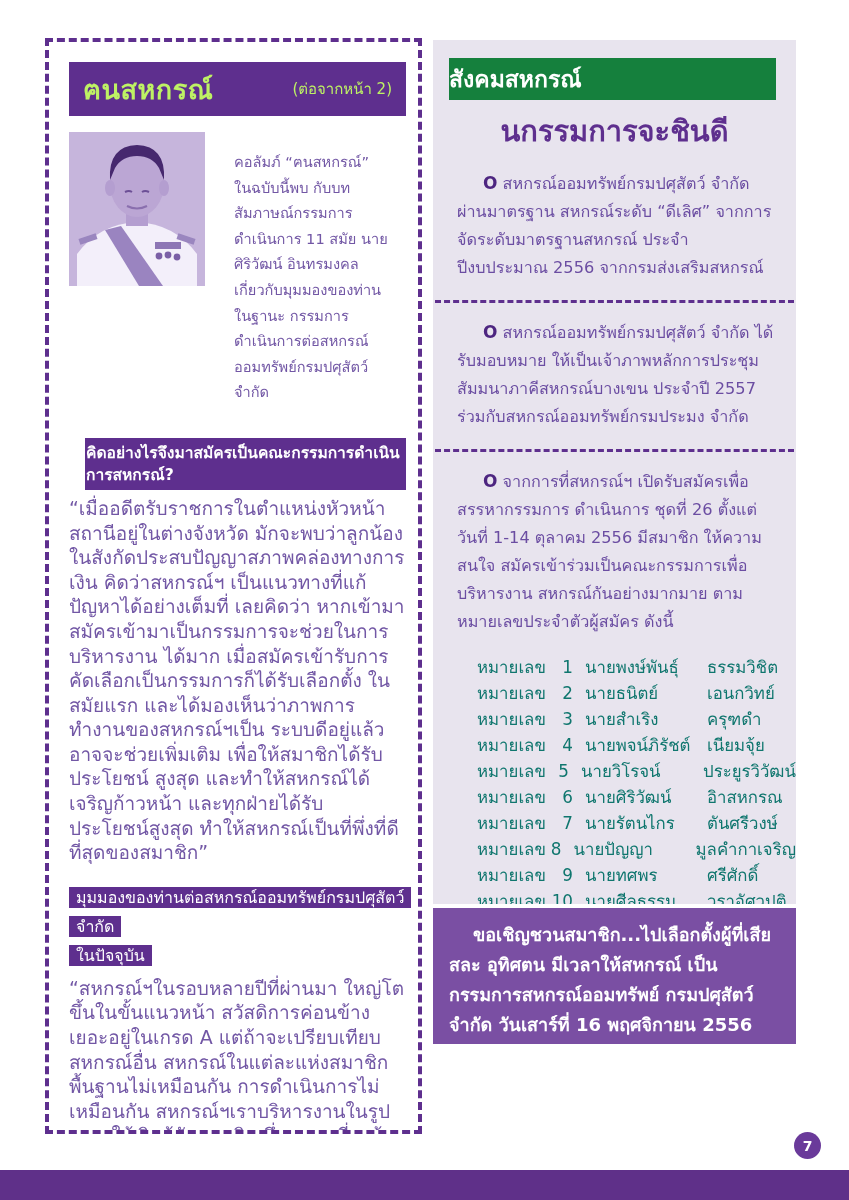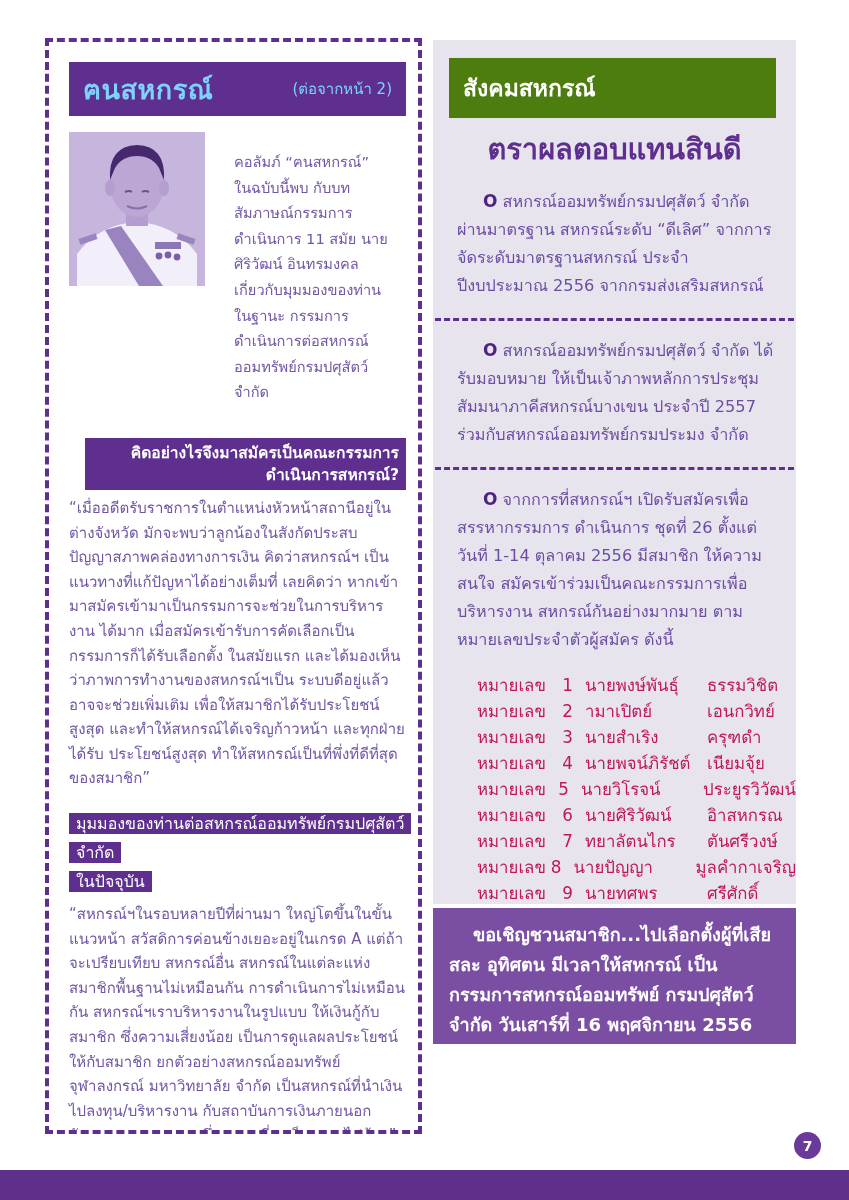--- a/index.html
+++ b/index.html
@@ -6,59 +6,59 @@
   body{
     width:849px;height:1200px;position:relative;background:#ffffff;
     font-family:"DejaVu Sans",sans-serif;overflow:hidden;
   }
   
   .left-box{
     position:absolute;left:45px;top:38px;width:377px;height:1096px;
     border:4px dashed #5e2f8e;box-sizing:border-box;background:#fff;overflow:hidden;
   }
   .left-header-bar{
-    margin:20px 12px 0 20px;height:54px;background:#5e2f8e;color:#7dd3fc;
+    margin:20px 12px 0 20px;height:54px;background:#5e2f8e;color:#bef264;
     display:flex;align-items:center;justify-content:space-between;padding:0 14px;box-sizing:border-box;
   }
   .left-title{font-size:27px;font-weight:bold;letter-spacing:.5px;}
   .left-continued{font-size:15px;}
   .profile-row{display:flex;gap:12px;margin:16px 12px 0 20px;}
   .photo-frame{flex:0 0 136px;height:154px;}
   .intro-text{
     flex:1;font-size:14.6px;line-height:25.6px;color:#7257a5;margin:17px;text-align:left;
   }
   .q-head{
     margin:16px 12px 0 36px;background:#5e2f8e;color:#fff;font-weight:bold;
-    font-size:15.6px;line-height:22px;padding:4px 7px;text-align:right;
+    font-size:15.6px;line-height:22px;padding:4px 1px;
   }
   .q-head-multiline{margin:18px 12px 0 20px;font-size:16px;font-weight:normal;line-height:29px;}
   .q-head-multiline .hl{background:#5e2f8e;color:#fff;padding:1px 7px;box-decoration-break:clone;-webkit-box-decoration-break:clone;}
   .q-body{
-    margin:6px 12px 0 20px;font-size:15px;line-height:24.6px;color:#7257a5;text-align:left;
+    margin:6px 12px 0 20px;font-size:19px;line-height:24.6px;color:#7257a5;text-align:left;
   }
   .clipart-wrap{margin:10px auto 0;width:320px;height:272px;}
   
   .right-panel{
     position:absolute;left:433px;top:40px;width:363px;height:864px;
     background:#e8e4ee;box-sizing:border-box;overflow:hidden;
   }
   .right-header-bar{
-    margin:18px 20px 0 16px;height:60px;background:#4d7c0f;color:#fff;
-    display:flex;align-items:center;padding-left:14px;font-size:23px;font-weight:bold;
+    margin:18px 20px 0 16px;height:42px;background:#15803d;color:#fff;
+    display:flex;align-items:center;padding-left:0;font-size:23px;font-weight:bold;
   }
   .congrats-title{
     text-align:center;color:#5e2f8e;font-size:29px;font-weight:bold;margin:8px 0 2px;
   }
   .bullet-p{
     margin:10px;padding:5px 12px 8px 14px;font-size:16.2px;line-height:28px;color:#6b4da2;
     text-indent:26px;
   }
   .bullet-o{font-weight:bold;color:#4d2580;font-size:17px;}
   .panel-divider{border-top:3px dashed #5e2f8e;margin:2px 2px;}
-  .cand-list{margin-top:2px;padding-left:44px;color:#be185d;}
+  .cand-list{margin-top:2px;padding-left:44px;color:#0f766e;}
   .cand-row{display:flex;font-size:16.8px;line-height:26px;white-space:nowrap;}
   .c-label{width:74px;}
   .c-no{width:22px;text-align:right;margin-right:12px;}
   .c-first{min-width:116px;margin-right:6px;}
   .c-last{flex:1;}
   
   .invitation-box{
     position:absolute;left:433px;top:908px;width:363px;height:136px;
     background:#7a4fa3;box-sizing:border-box;padding:12px 16px 0 16px;overflow:hidden;
   }
@@ -152,21 +152,21 @@
     </svg>
   </div>
 </div>
 
 <div class="right-panel">
 
   <div class="right-header-bar">
     <span>สังคมสหกรณ์</span>
   </div>
 
-  <div class="congrats-title">ตราผลตอบแทนสินดี</div>
+  <div class="congrats-title">นกรรมการจะชินดี</div>
 
   <p class="bullet-p"><span class="bullet-o">O</span> <span>สหกรณ์ออมทรัพย์กรมปศุสัตว์ จำกัด ผ่านมาตรฐาน สหกรณ์ระดับ “ดีเลิศ” จากการจัดระดับมาตรฐานสหกรณ์ ประจำปีงบประมาณ 2556 จากกรมส่งเสริมสหกรณ์</span></p>
 
   <div class="panel-divider"></div>
 
   <p class="bullet-p"><span class="bullet-o">O</span> <span>สหกรณ์ออมทรัพย์กรมปศุสัตว์ จำกัด ได้รับมอบหมาย ให้เป็นเจ้าภาพหลักการประชุมสัมมนาภาคีสหกรณ์บางเขน ประจำปี 2557 ร่วมกับสหกรณ์ออมทรัพย์กรมประมง จำกัด</span></p>
 
   <div class="panel-divider"></div>
 
   <p class="bullet-p"><span class="bullet-o">O</span> <span>จากการที่สหกรณ์ฯ เปิดรับสมัครเพื่อสรรหากรรมการ ดำเนินการ ชุดที่ 26 ตั้งแต่วันที่ 1-14 ตุลาคม 2556 มีสมาชิก ให้ความสนใจ สมัครเข้าร่วมเป็นคณะกรรมการเพื่อบริหารงาน สหกรณ์กันอย่างมากมาย ตามหมายเลขประจำตัวผู้สมัคร ดังนี้</span></p>
@@ -174,21 +174,21 @@
   <div class="cand-list">
       <div class="cand-row">
         <span class="c-label">หมายเลข</span>
         <span class="c-no">1</span>
         <span class="c-first">นายพงษ์พันธุ์</span>
         <span class="c-last">ธรรมวิชิต</span>
       </div>
       <div class="cand-row">
         <span class="c-label">หมายเลข</span>
         <span class="c-no">2</span>
-        <span class="c-first">ามาเปิตย์</span>
+        <span class="c-first">นายธนิตย์</span>
         <span class="c-last">เอนกวิทย์</span>
       </div>
       <div class="cand-row">
         <span class="c-label">หมายเลข</span>
         <span class="c-no">3</span>
         <span class="c-first">นายสำเริง</span>
         <span class="c-last">ครุฑดำ</span>
       </div>
       <div class="cand-row">
         <span class="c-label">หมายเลข</span>
@@ -204,21 +204,21 @@
       </div>
       <div class="cand-row">
         <span class="c-label">หมายเลข</span>
         <span class="c-no">6</span>
         <span class="c-first">นายศิริวัฒน์</span>
         <span class="c-last">อิาสหกรณ</span>
       </div>
       <div class="cand-row">
         <span class="c-label">หมายเลข</span>
         <span class="c-no">7</span>
-        <span class="c-first">ทยาลัตนไกร</span>
+        <span class="c-first">นายรัตนไกร</span>
         <span class="c-last">ตันศรีวงษ์</span>
       </div>
       <div class="cand-row">
         <span class="c-label">หมายเลข</span>
         <span class="c-no">8</span>
         <span class="c-first">นายปัญญา</span>
         <span class="c-last">มูลคำกาเจริญ</span>
       </div>
       <div class="cand-row">
         <span class="c-label">หมายเลข</span>

